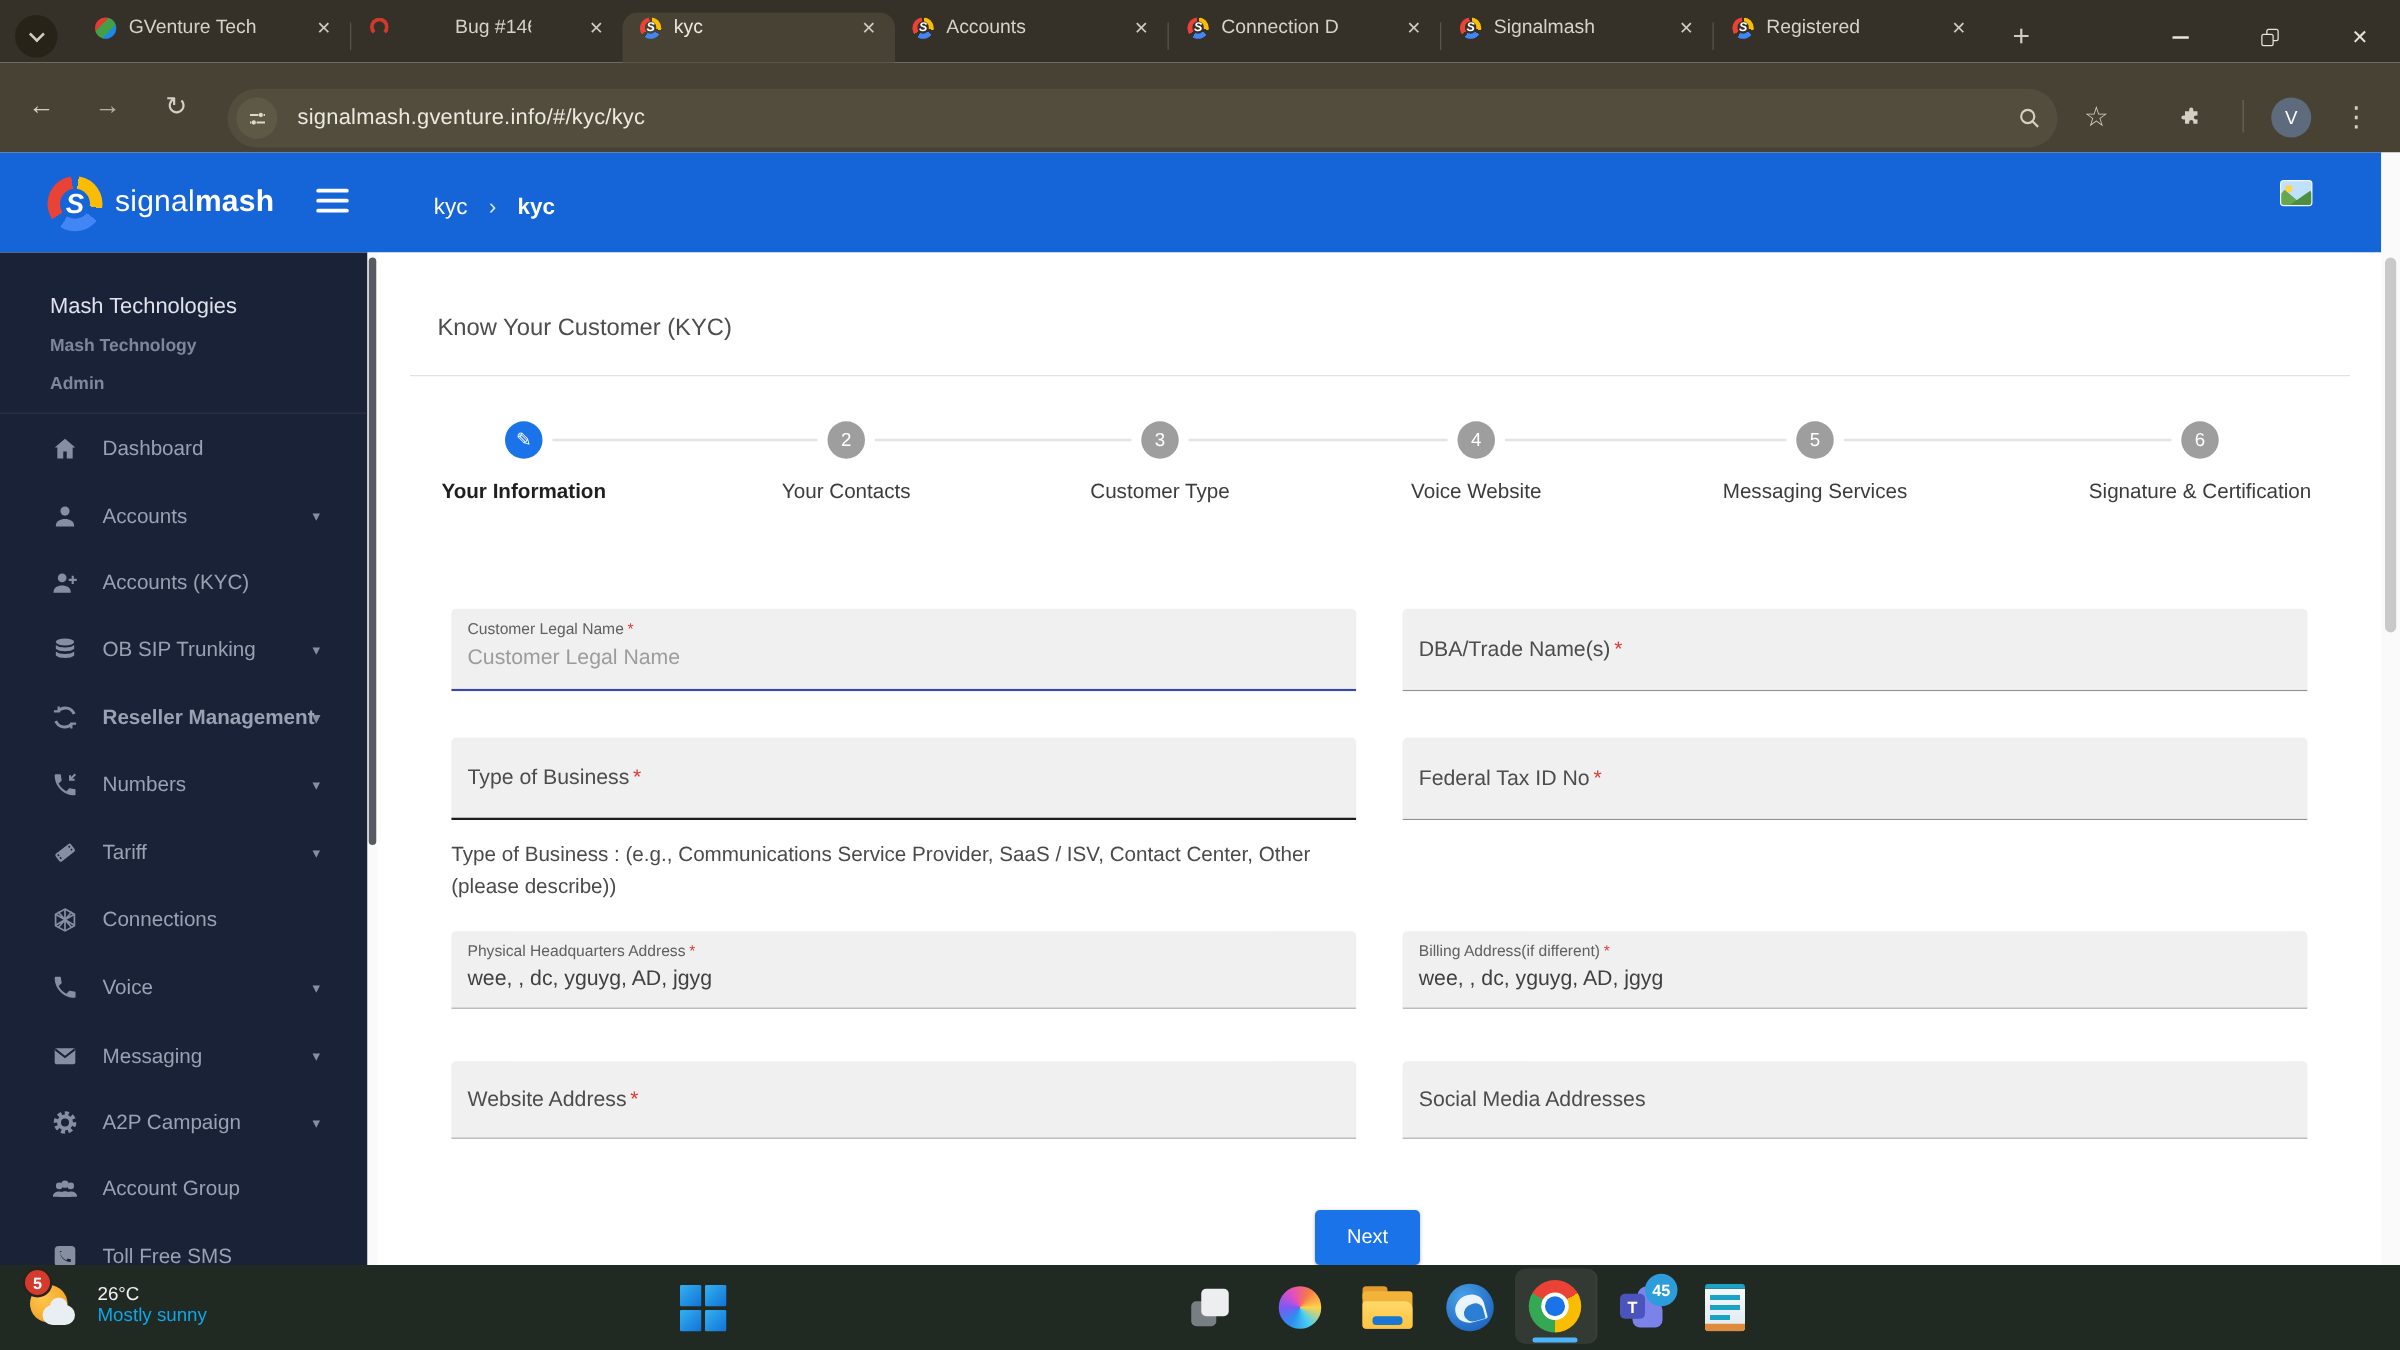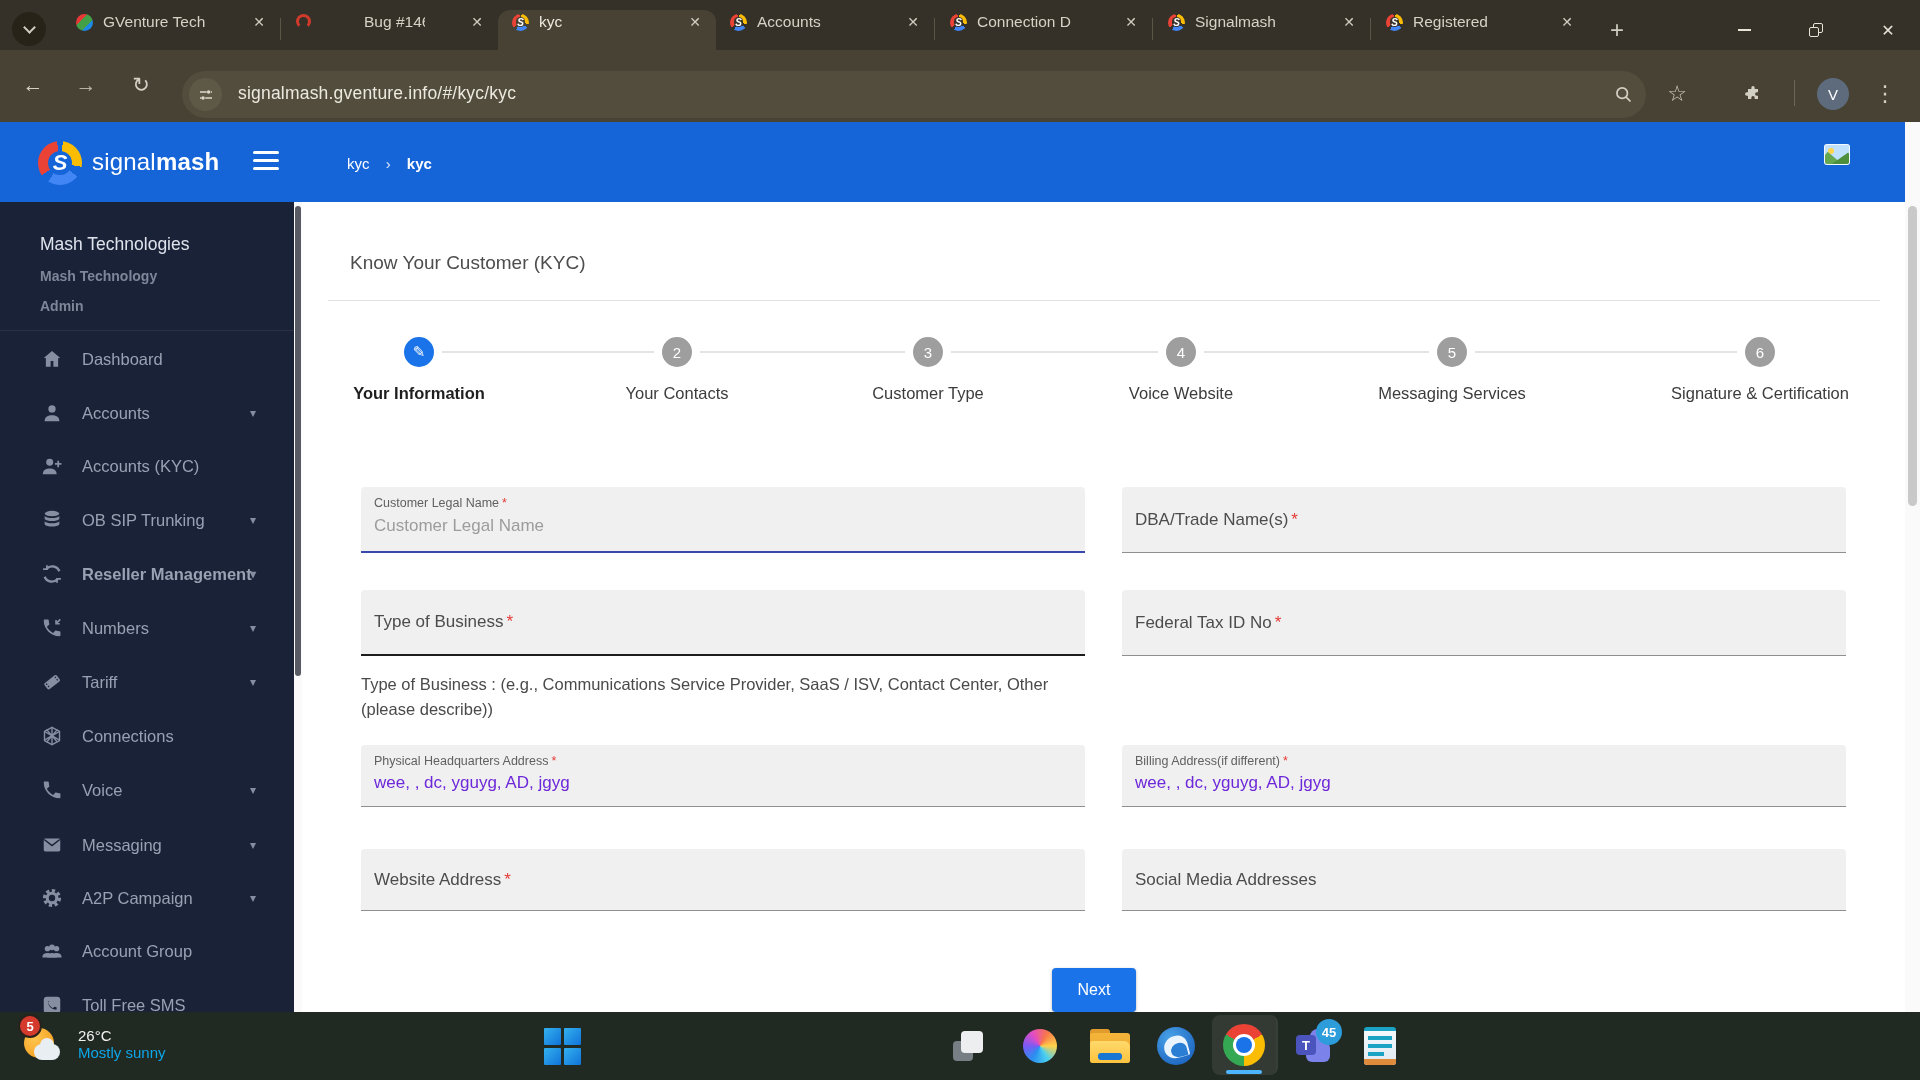--- a/index.html
+++ b/index.html
@@ -22,21 +22,21 @@
   .navbtn { width:36px; height:36px; top:68px; display:flex; align-items:center; justify-content:center; font-size:21px; color:#d3cfc3; border-radius:50%; cursor:pointer; }
   .urlpill { left:182px; top:71px; width:1464px; height:47px; background:#524d3c; border-radius:24px; }
   .url-text { left:238px; top:83px; font-size:17.5px; color:#ece9df; letter-spacing:.2px; }
   .chip { left:189px; top:78px; width:33px; height:33px; border-radius:50%; background:#5e5947; display:flex; align-items:center; justify-content:center; }
   .tbicon { width:34px; height:34px; top:77px; display:flex; align-items:center; justify-content:center; color:#d3cfc3; font-size:20px; cursor:pointer; }
   .avatar { left:1817px; top:78px; width:32px; height:32px; border-radius:50%; background:#5d6b7d; color:#fff; display:flex; align-items:center; justify-content:center; font-size:15px; cursor:pointer; }
   .winbtn { top:14px; width:40px; height:32px; display:flex; align-items:center; justify-content:center; color:#e8e4d8; font-size:16px; cursor:pointer; }
 
   
   .appbar { left:0; top:122px; width:1905px; height:80px; background:#1565d8; }
-  .crumb { color:#fff; font-size:15px; }
+  .crumb { color:#fff; font-size:18px; }
   .logo-text { color:#fff; font-size:24px; letter-spacing:.2px; }
   .hamburger span { display:block; width:26px; height:3px; background:#fff; border-radius:2px; margin-bottom:5px; }
 
   .sidebar { left:0; top:202px; width:294px; height:810px; background:#1a2238; overflow:hidden; }
   .org-title { color:#dfe3ec; font-size:17.5px; }
   .org-sub { color:#7e8799; font-size:14px; font-weight:700; }
   .nav-item { left:0; width:294px; height:54px; display:flex; align-items:center; padding-left:40px; color:#99a1b3; cursor:pointer; }
   .nav-ico { width:24px; height:24px; margin-right:18px; color:#868ea2; display:inline-flex; align-items:center; justify-content:center; flex:none; }
   .nav-ico svg { width:22px; height:22px; }
   .nav-label { font-size:16.5px; white-space:nowrap; }
@@ -51,21 +51,21 @@
   .step-label { width:260px; text-align:center; font-size:16.5px; color:#3c3c3c; top:384px; }
   .step-label.active { font-weight:700; color:#1f1f1f; }
 
   .field { background:#f0f0f0; border-radius:4px 4px 0 0; }
   .u-focus { border-bottom:2px solid #3949ab; }
   .u-dark  { border-bottom:2px solid #1d1d1d; }
   .u-gray  { border-bottom:1px solid #8f8f8f; }
   .f-label-sm { position:absolute; left:13px; top:9px; font-size:12.5px; color:#606060; }
   .f-label-lg { position:absolute; left:13px; top:0; height:100%; display:flex; align-items:center; font-size:17px; color:#4c4c4c; }
   .f-placeholder { position:absolute; left:13px; top:29px; font-size:17px; color:#9c9c9c; }
-  .f-value { position:absolute; left:13px; top:28px; font-size:17px; color:#6d28d9; }
+  .f-value { position:absolute; left:13px; top:28px; font-size:17px; color:#404040; }
   .req { color:#e53935; margin-left:3px; }
 
   .next-btn { left:1052px; top:968px; width:84px; height:44px; background:#1a73e8; color:#fff; border:none; border-radius:4px; font-size:16px; font-weight:500; font-family:"Liberation Sans",sans-serif; cursor:pointer; box-shadow:0 1px 3px rgba(0,0,0,.3); }
 
   
   .taskbar { left:0; top:1012px; width:1920px; height:68px; background:#212a22; color:#eee; }
   .tb-ic { display:flex; align-items:center; justify-content:center; }
   .startlogo { display:grid; grid-template-columns:17px 17px; grid-template-rows:17px 17px; gap:3px; }
   .startlogo span { background:linear-gradient(135deg,#33b1f0,#1173d8); border-radius:1px; }
   .badge { border-radius:50%; color:#fff; display:flex; align-items:center; justify-content:center; font-weight:700; }

